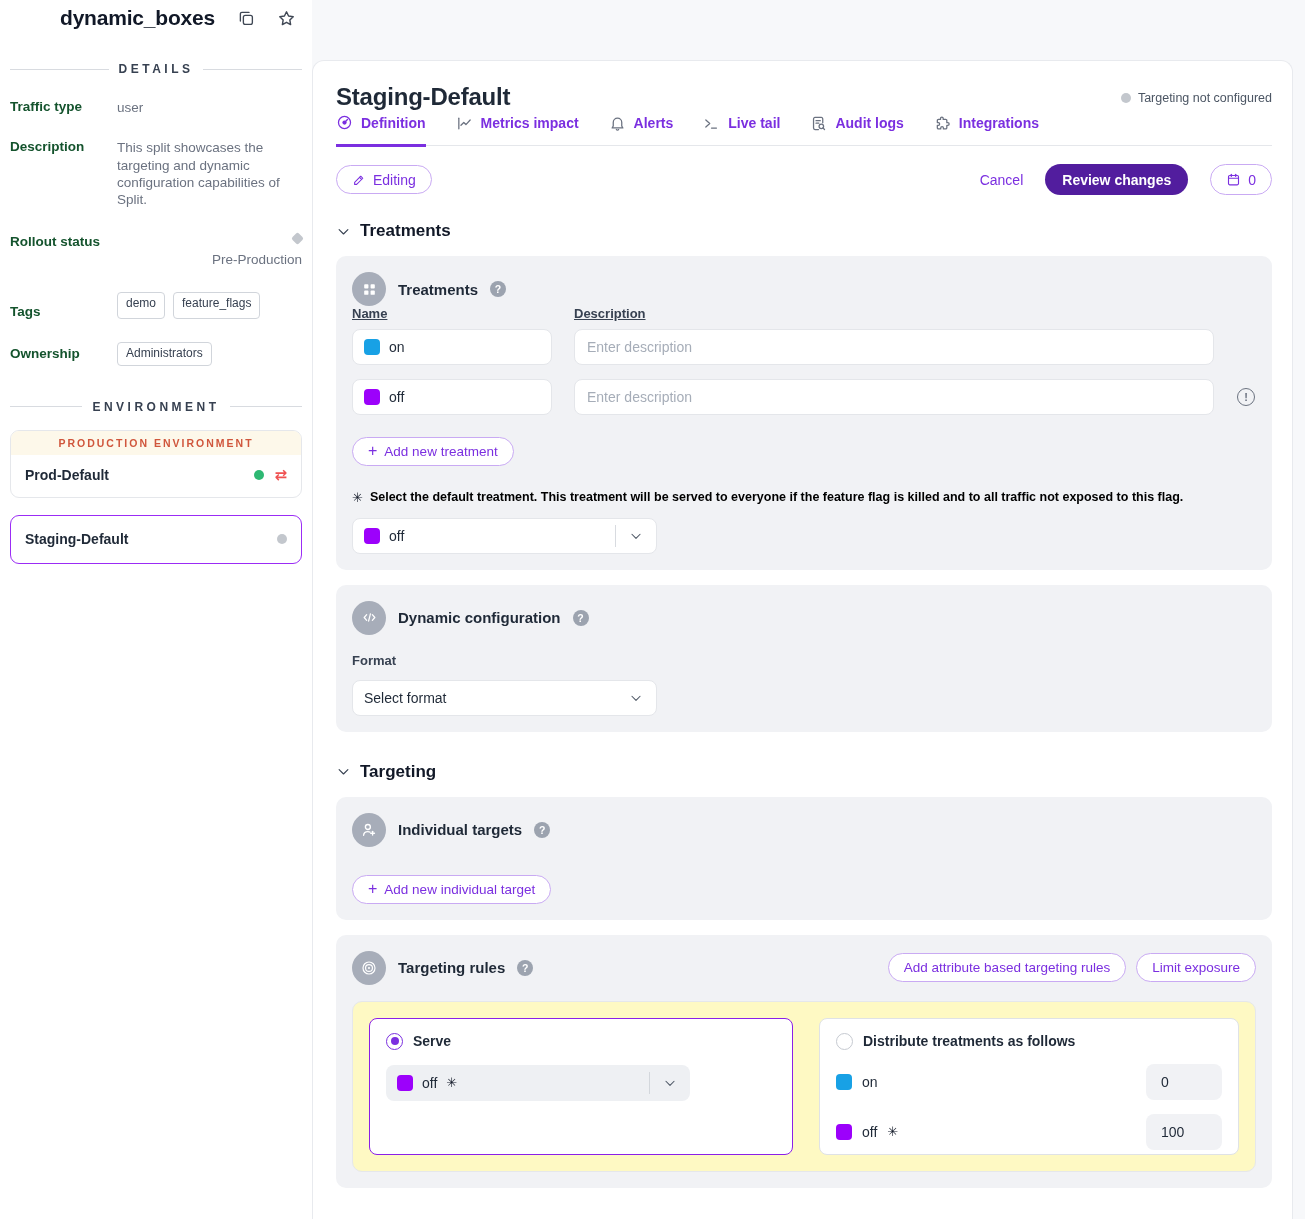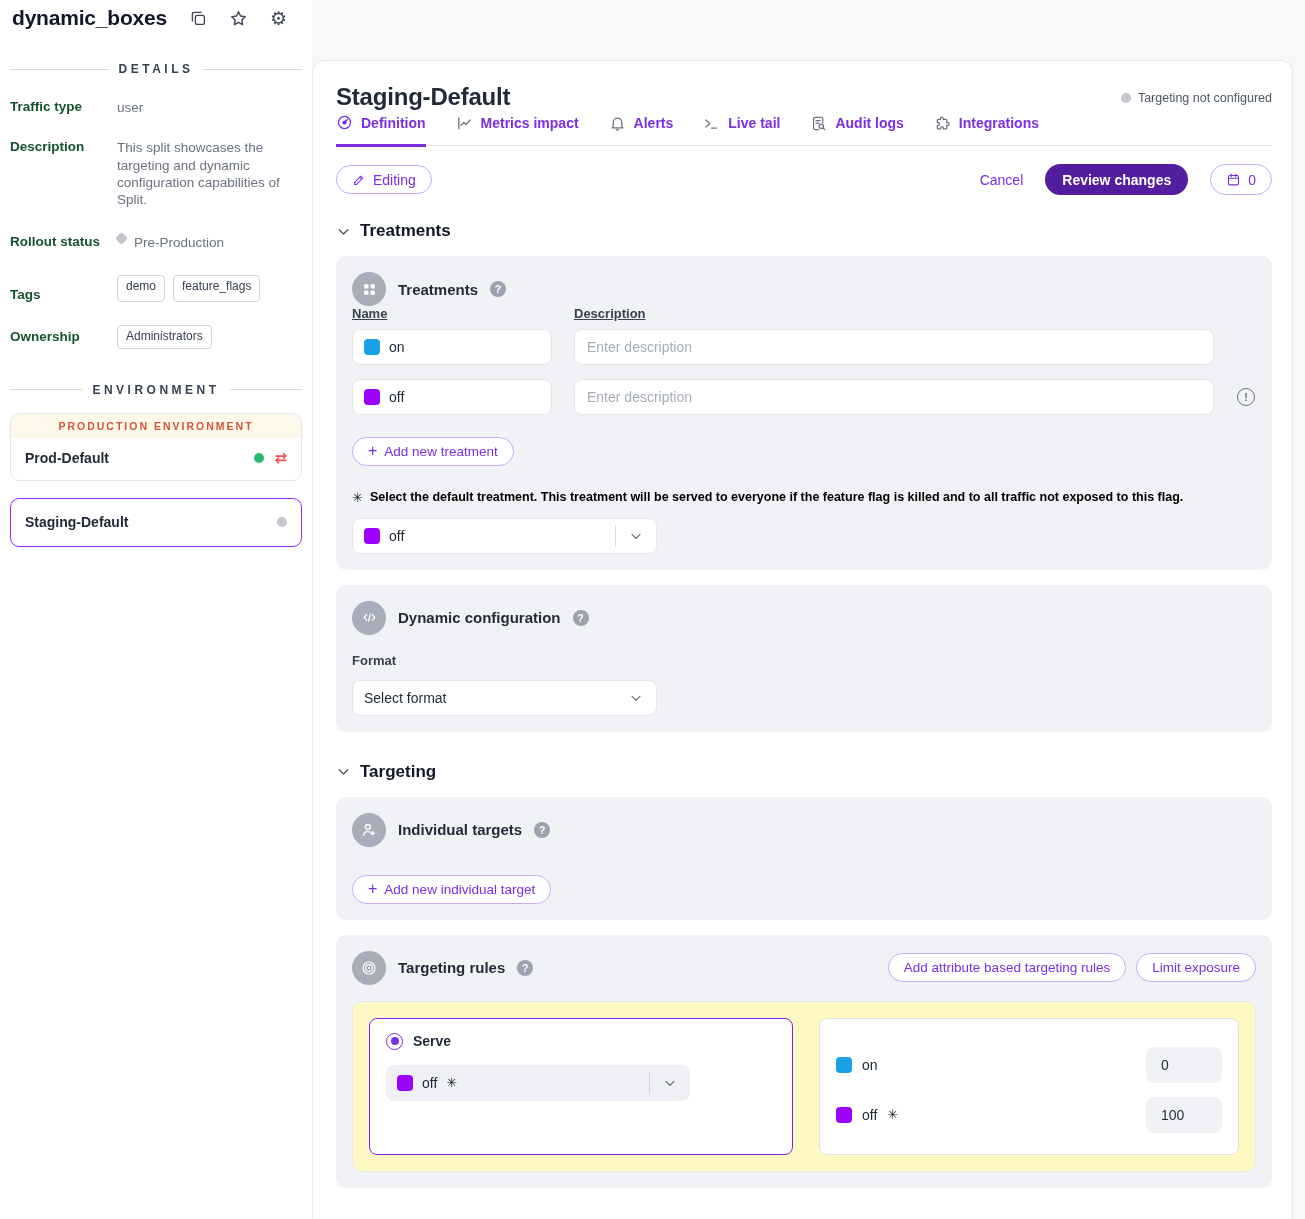--- a/index.html
+++ b/index.html
@@ -4,34 +4,34 @@
 <style>
   * { margin:0; padding:0; box-sizing:border-box; }
   html,body { width:1305px; height:1219px; overflow:hidden; background:#ffffff;
     font-family:"Liberation Sans","DejaVu Sans",sans-serif; color:#374151; }
 
   svg { display:block; }
   .ic { stroke:currentColor; fill:none; stroke-width:1.8; stroke-linecap:round; stroke-linejoin:round; }
 
   
   .sidebar { position:absolute; left:0; top:0; width:312px; height:100%; background:#fff; }
-  .app-header { display:flex; align-items:center; gap:22px; padding:6px 12px 0 12px; }
+  .app-header { display:flex; align-items:center; gap:22px; padding:6px 12px 0 12px;margin-left:48px; }
   .app-title { font-size:21px; font-weight:700; color:#111827; letter-spacing:-0.2px; }
   .app-header .hicon { color:#3f4754; cursor:pointer; }
   .gear-glyph { font-size:19px; line-height:1; color:#3f4754; }
 
   .divider { display:flex; align-items:center; gap:10px; margin:32px 10px 0 10px; }
   .divider .line { flex:1; height:1px; background:#d8dbe0; }
   .divider .dtext { font-size:12px; font-weight:700; letter-spacing:3.5px; color:#374151; }
 
   .detail-rows { padding:0 10px; }
   .drow { display:flex; margin-top:23px; }
   .dlabel { width:107px; flex:none; font-size:13.5px; font-weight:700; color:#14532d; }
   .dvalue { flex:1; font-size:13.5px; color:#6b7280; line-height:1.28; }
-  .status-line { display:flex; align-items:flex-start; gap:8px; }
+  .status-line { display:flex; align-items:flex-end; gap:8px;flex-direction:column; }
   .diamond { width:9px; height:9px; background:#c3c7cd; border-radius:2px; transform:rotate(45deg); flex:none; }
   .chips { display:flex; gap:8px; flex-wrap:wrap; }
   .chip { border:1px solid #d1d5db; border-radius:4px; background:#fff; padding:3px 8px 4px;
           font-size:12px; color:#374151; }
 
   .env-card { margin:16px 10px 0 10px; border:1px solid #e5e7eb; border-radius:9px; overflow:hidden; background:#fff; cursor:pointer; }
   .env-banner { background:#fdf8ea; text-align:center; padding:6px 4px; font-size:10.5px; font-weight:700;
                 letter-spacing:2px; color:#d0563c; }
   .env-row { display:flex; align-items:center; justify-content:space-between; padding:12px 14px 14px; }
   .env-name { font-size:14px; font-weight:600; color:#1f2937; }
@@ -482,20 +482,24 @@
             <span class="sel-sep"></span>
             <span class="sel-chev">
               <svg class="ic" width="14" height="14" viewBox="0 0 24 24">
                   <polyline points="5 9 12 16 19 9"></polyline>
                 </svg>
             </span>
           </div>
         </div>
 
         <div class="rule-panel distribute">
+          <div class="radio-row">
+            <span class="radio unchecked"></span>
+            <span class="radio-label">Distribute treatments as follows</span>
+          </div>
           <div class="dist-row">
             <span class="dist-left">
               <span class="swatch" style="background: rgb(24, 161, 229);"></span>
               <span>on</span>
             </span>
             <input class="pct-input" value="0" style="">
           </div>
           <div class="dist-row">
             <span class="dist-left">
               <span class="swatch" style="background: rgb(156, 1, 251);"></span>

